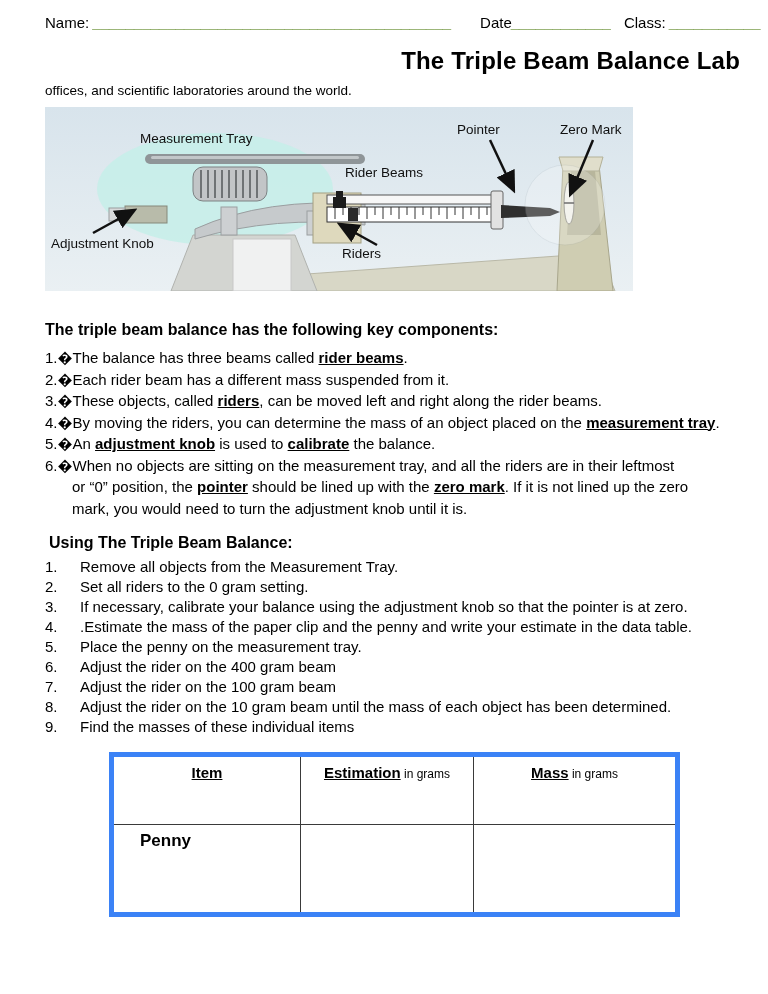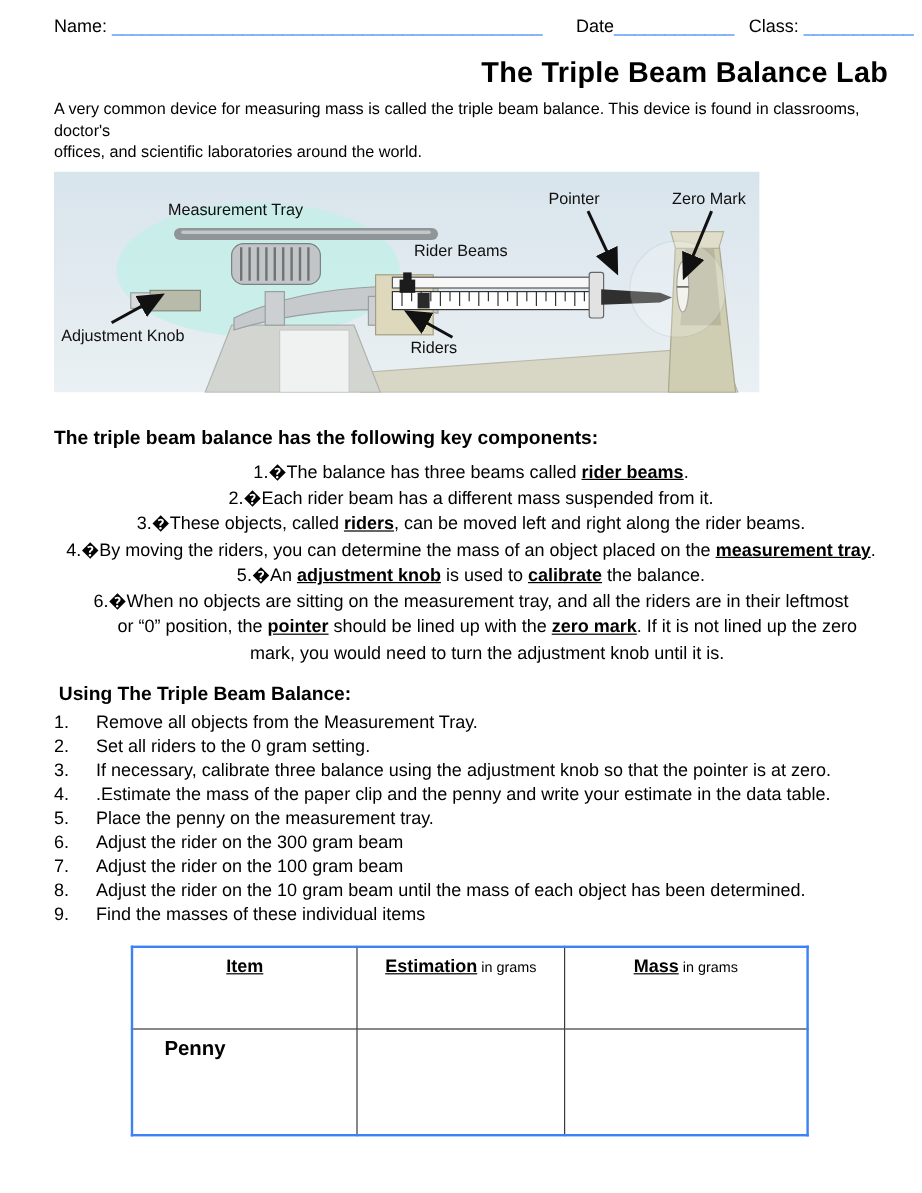--- a/index.html
+++ b/index.html
@@ -2,43 +2,43 @@
 <html><head>
 <meta charset="utf-8">
 <style>
   html,body{margin:0;padding:0;background:#ffffff;}
   .page{position:relative;width:768px;height:994px;background:#ffffff;color:#000;
         font-family:"Liberation Sans",sans-serif;overflow:hidden;}
   .inner{padding:14px 28px 0 45px;}
 
   .header-row{font-size:15px;white-space:pre;display:flex;align-items:baseline;}
   .header-row .lbl{color:#000;}
-  .header-row .fill{color:#3b82f6;}
+  .header-row .fill{color:#4d7c0f;font-style:italic;}
   .seg{display:inline-block;}
   .seg-date{margin-left:28px;}
   .seg-class{margin-left:12px;}
 
   .title{margin-top:16px;font-size:24px;font-weight:bold;letter-spacing:.2px;text-align:right;}
   .intro{margin-top:7px;font-size:13.5px;line-height:18px;}
 
   .figure{margin-top:7px;width:588px;height:184px;}
   .figure svg{display:block;}
   .figure text{font-family:"Liberation Sans",sans-serif;font-size:13.5px;fill:#101010;}
 
   .comp-heading{margin-top:30px;font-size:16px;font-weight:bold;}
   .comp-list{margin-top:8px;font-size:15px;line-height:21.5px;}
-  .comp-line{white-space:pre-wrap;text-align:center;}
+  .comp-line{white-space:pre-wrap;}
   .comp-line.cont{padding-left:27px;}
 
   .usage-heading{margin-top:15px;font-size:16px;font-weight:bold;padding-left:4px;}
   .steps{margin-top:5px;font-size:15px;line-height:20px;}
   .step{display:flex;}
   .step .num{width:35px;flex:none;}
 
-  table.data{border-collapse:collapse;margin:15px 0 0 64px;border:2px solid #3b82f6;}
+  table.data{border-collapse:collapse;margin:15px 0 0 64px;border:5px solid #3b82f6;}
   table.data td{border:1px solid #3a3a3a;background:#fff;}
   .hrow td{height:59px;vertical-align:top;text-align:center;padding-top:7px;border-bottom:3px solid #000;}
   .c1{width:160px;} .c2{width:170px;} .c3{width:199px;}
   .hdr-main{font-size:15px;font-weight:bold;text-decoration:underline;}
   .hdr-suffix{font-size:12px;}
   .brow td{height:81px;vertical-align:top;}
   .cell-item{font-size:17px;font-weight:bold;padding:6px 0 0 26px;text-align:left;}
 </style>
 </head>
 <body>
@@ -48,21 +48,20 @@
 
     <div class="header-row">
       <span class="seg"><span class="lbl">Name: </span><span class="fill">___________________________________________</span></span>
       <span class="seg seg-date"><span class="lbl">Date</span><span class="fill">____________</span></span>
       <span class="seg seg-class"><span class="lbl">Class: </span><span class="fill">___________</span></span>
     </div>
 
     <div class="title">The Triple Beam Balance Lab</div>
 
     <div class="intro">
-      <div>A very common device for measuring mass is called the triple beam balance. This device is found in classrooms, doctor's</div>
       <div>offices, and scientific laboratories around the world.</div>
     </div>
 
     <div class="figure">
       <svg viewBox="0 0 588 184" width="588" height="184">
         <defs>
           <linearGradient id="bg" x1="0" y1="0" x2="0" y2="1">
             <stop offset="0" stop-color="#d8e4ec"></stop>
               <stop offset="1" stop-color="#eaf0f3"></stop>
           </linearGradient>
@@ -174,33 +173,33 @@
       <div class="step">
           <span class="num">1.</span>
           <span>Remove all objects from the Measurement Tray.</span>
         </div>
       <div class="step">
           <span class="num">2.</span>
           <span>Set all riders to the 0 gram setting.</span>
         </div>
       <div class="step">
           <span class="num">3.</span>
-          <span>If necessary, calibrate three balance using the adjustment knob so that the pointer is at zero.</span>
+          <span>If necessary, calibrate your balance using the adjustment knob so that the pointer is at zero.</span>
         </div>
       <div class="step">
           <span class="num">4.</span>
           <span>.Estimate the mass of the paper clip and the penny and write your estimate in the data table.</span>
         </div>
       <div class="step">
           <span class="num">5.</span>
           <span>Place the penny on the measurement tray.</span>
         </div>
       <div class="step">
           <span class="num">6.</span>
-          <span>Adjust the rider on the 300 gram beam</span>
+          <span>Adjust the rider on the 400 gram beam</span>
         </div>
       <div class="step">
           <span class="num">7.</span>
           <span>Adjust the rider on the 100 gram beam</span>
         </div>
       <div class="step">
           <span class="num">8.</span>
           <span>Adjust the rider on the 10 gram beam until the mass of each object has been determined.</span>
         </div>
       <div class="step">

